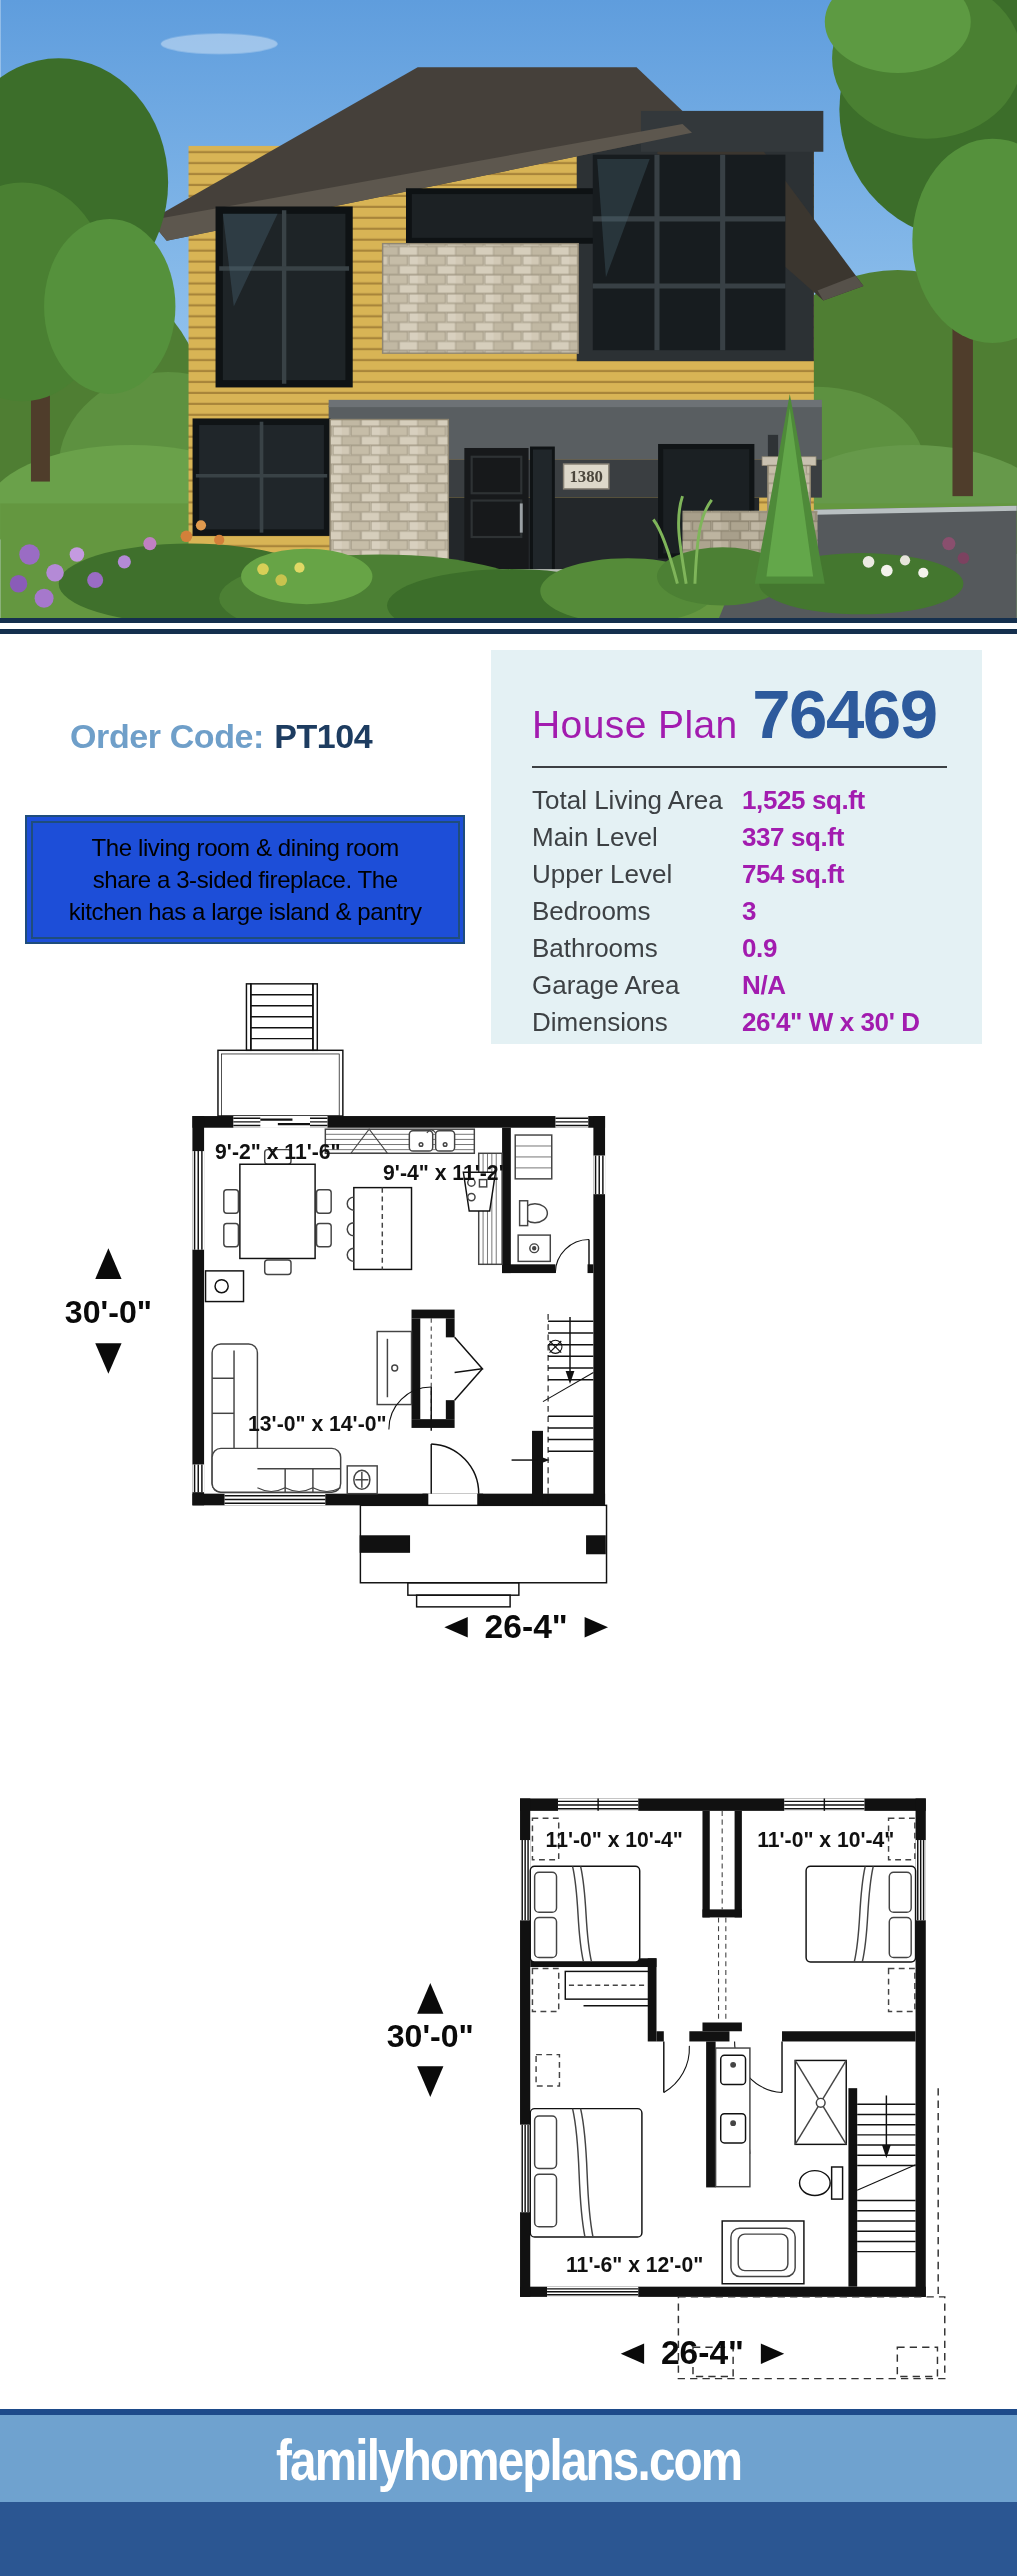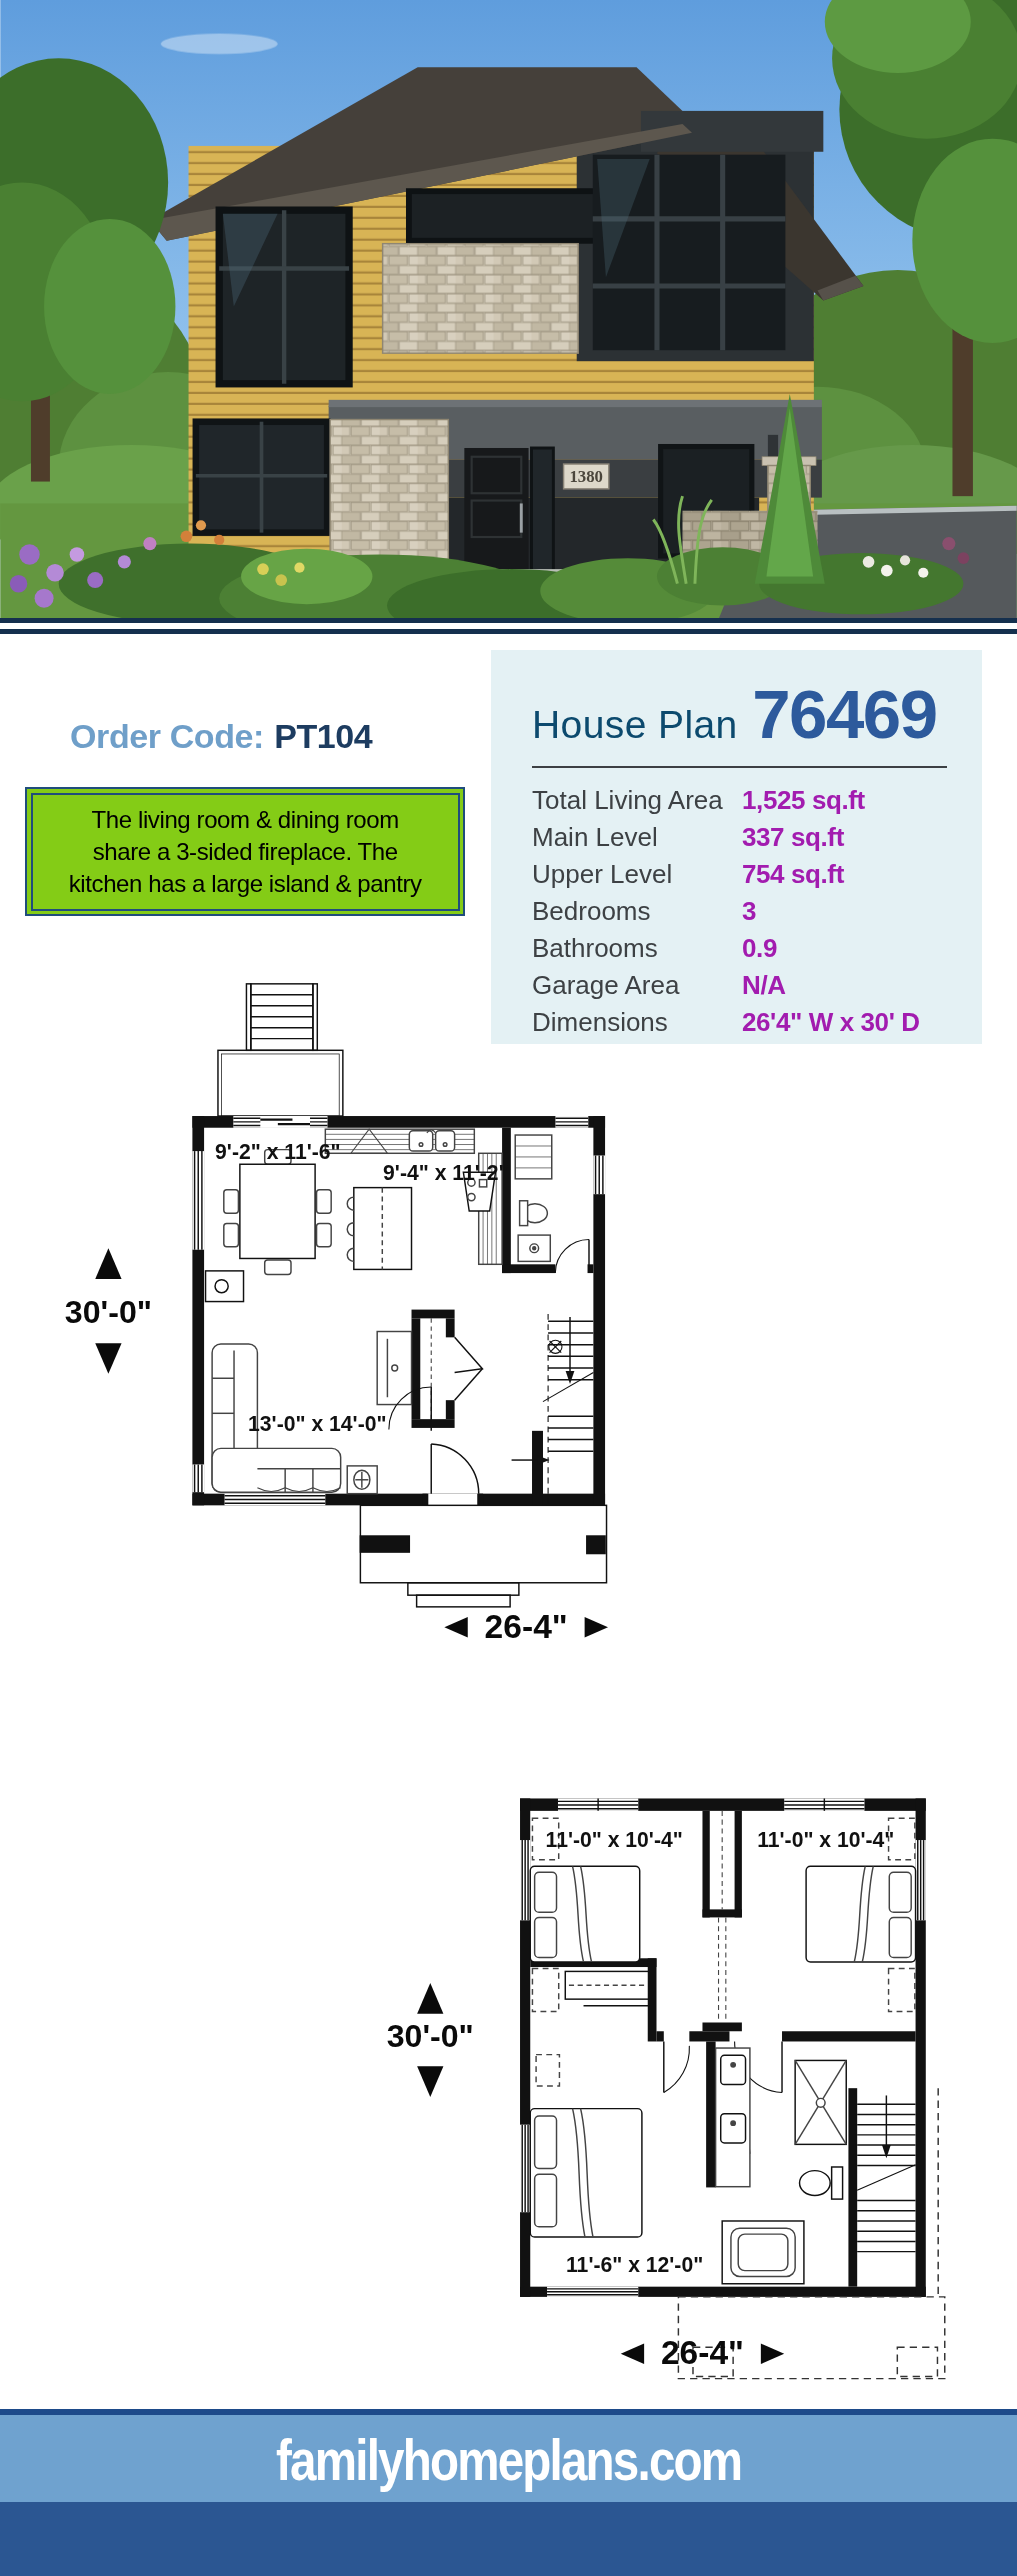--- a/index.html
+++ b/index.html
@@ -10,31 +10,31 @@
   
   .sep-bar{position:absolute;left:0;width:1017px;height:5.1px;background:#15304e;}
   .sep-bar.b1{top:618px;}
   .sep-bar.b2{top:629px;}
   
   .order-code{position:absolute;left:70px;top:717px;font-size:34px;font-weight:bold;
               letter-spacing:-0.4px;white-space:nowrap;}
   .order-code .lbl{color:#6f9fc9;}
   .order-code .val{color:#1d3c60;margin-left:10.2px;}
   
-  .desc-outer{position:absolute;left:25px;top:787px;width:429px;height:118px;
-              border:2.9px solid #1f4d7c;padding:3.7px;background:#84cc16;}
+  .desc-outer{position:absolute;left:25px;top:815px;width:429px;height:118px;
+              border:2.9px solid #1f4d7c;padding:3.7px;background:#1d4ed8;}
   .desc-inner{border:2.2px solid #1f4d7c;width:100%;height:100%;box-sizing:border-box;
               display:flex;flex-direction:column;justify-content:center;align-items:center;}
   .desc-inner div{font-size:24px;line-height:32px;color:#000;letter-spacing:-0.4px;
                   font-weight:500;white-space:nowrap;}
   
   .spec-panel{position:absolute;left:491px;top:650px;width:491px;height:394px;
               background:#e4f1f4;box-sizing:border-box;padding:25px 35px 0 41px;}
   .spec-title{display:flex;align-items:baseline;gap:14.6px;white-space:nowrap;}
-  .spec-title .prefix{font-size:39px;color:#0c4a6e;letter-spacing:0.4px;}
+  .spec-title .prefix{font-size:39px;color:#a21caf;letter-spacing:0.4px;}
   .spec-title .number{font-size:69px;font-weight:bold;color:#2d5a9c;letter-spacing:-1.5px;}
   .spec-divider{border:none;border-top:2.2px solid #3c4043;margin:11.7px 0 14.6px 0;}
   .spec-row{display:flex;font-size:26px;line-height:37px;white-space:nowrap;gap:8px;}
   .spec-row .sl{width:202px;color:#3d4144;}
   .spec-row .sv{color:#a21caf;font-weight:bold;letter-spacing:-0.4px;}
   
   .plan1{position:absolute;left:44px;top:978px;}
   .plan2{position:absolute;left:350px;top:1774px;}
   
   .footer-line{position:absolute;left:0;top:2409px;width:1017px;height:5.8px;background:#1d4a8a;}

